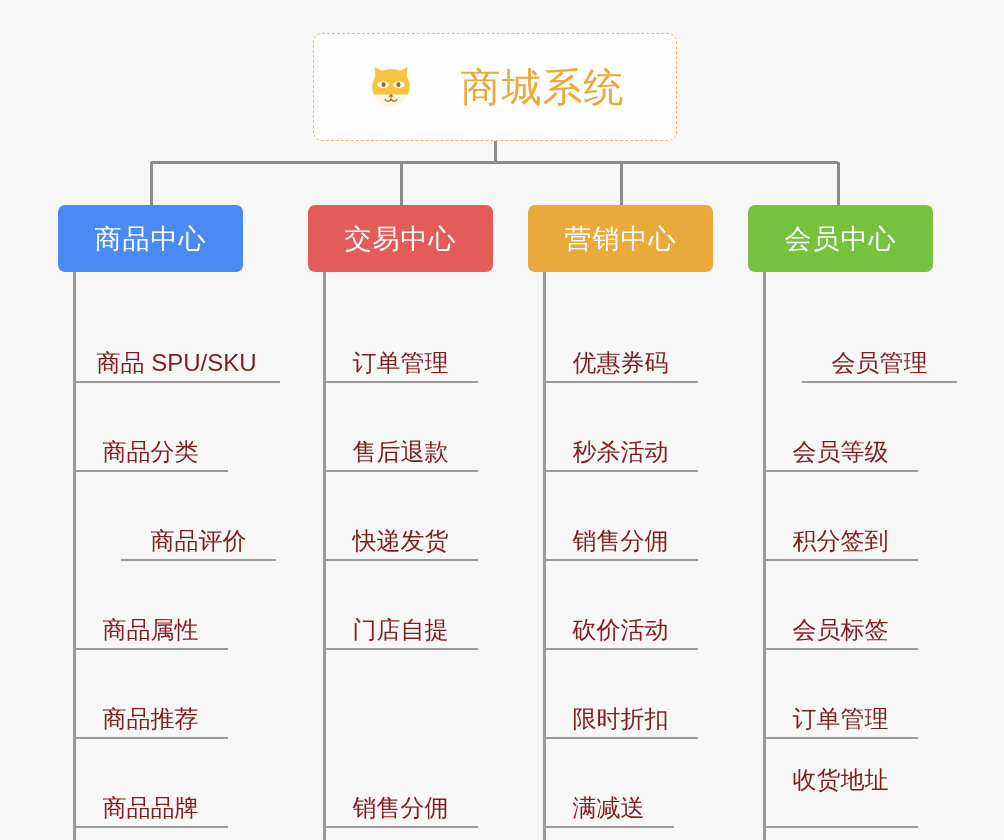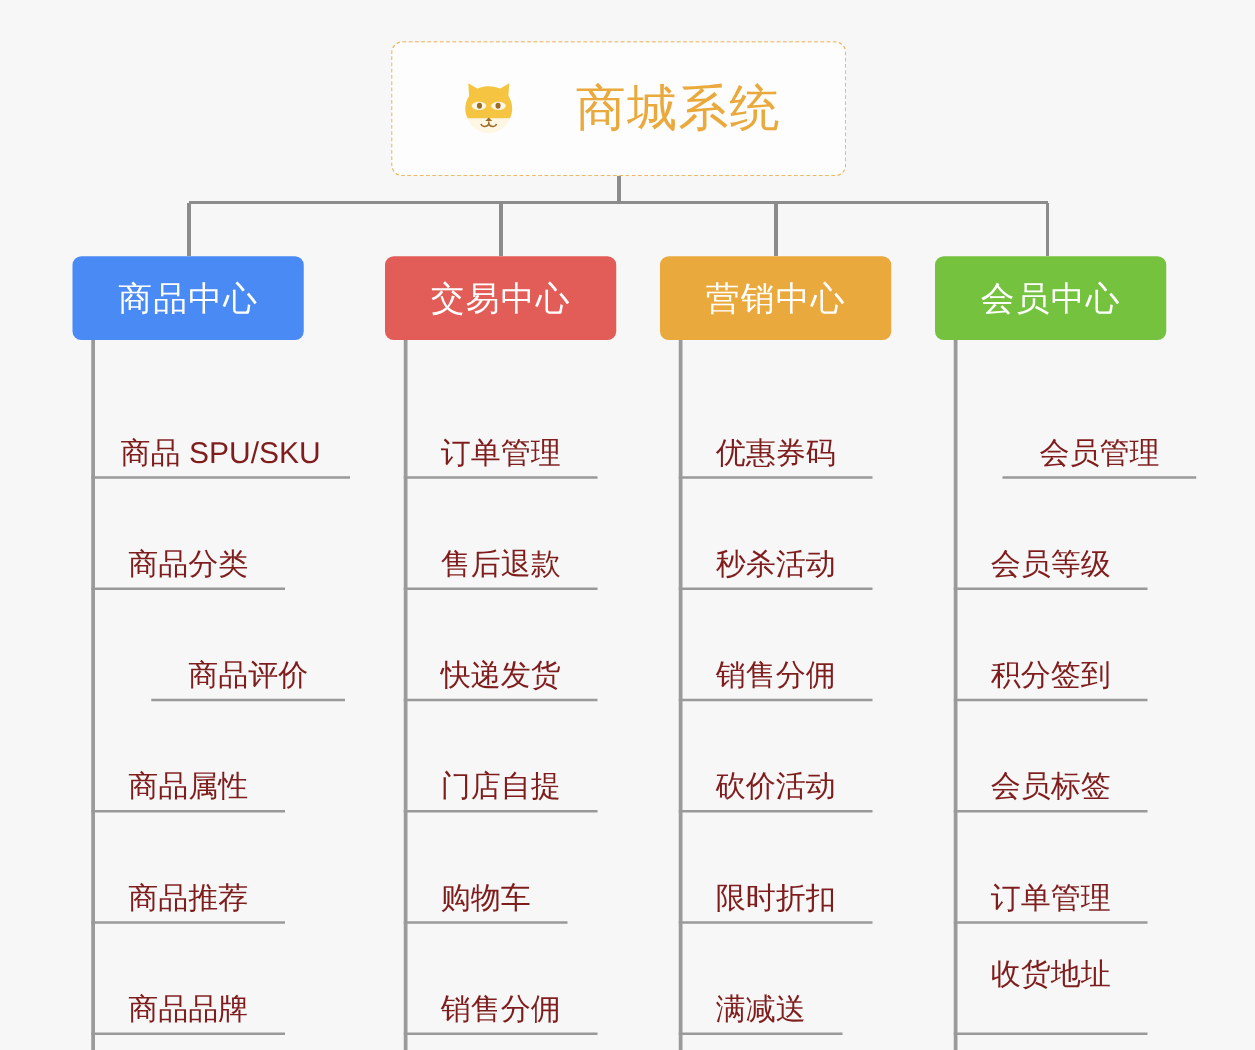--- a/index.html
+++ b/index.html
@@ -186,23 +186,20 @@
     </div>
     <div class="leaf" style="left:323px;top:178px;width:155px;">
       <span class="leaf-label">售后退款</span>
     </div>
     <div class="leaf" style="left:323px;top:267px;width:155px;">
       <span class="leaf-label">快递发货</span>
     </div>
     <div class="leaf" style="left:323px;top:356px;width:155px;">
       <span class="leaf-label">门店自提</span>
     </div>
-    <div class="leaf" style="left:323px;top:445px;width:131px;">
-      <span class="leaf-label">购物车</span>
-    </div>
     <div class="leaf" style="left:323px;top:534px;width:155px;">
       <span class="leaf-label">销售分佣</span>
     </div>
   </div>
 
   <div class="branch" style="left:0;top:205px;width:1004px;height:635px;">
 
     <div class="branch-header" style="left:528px;width:185px;background:#eaa93c;">
       <span>营销中心</span>
     </div>

